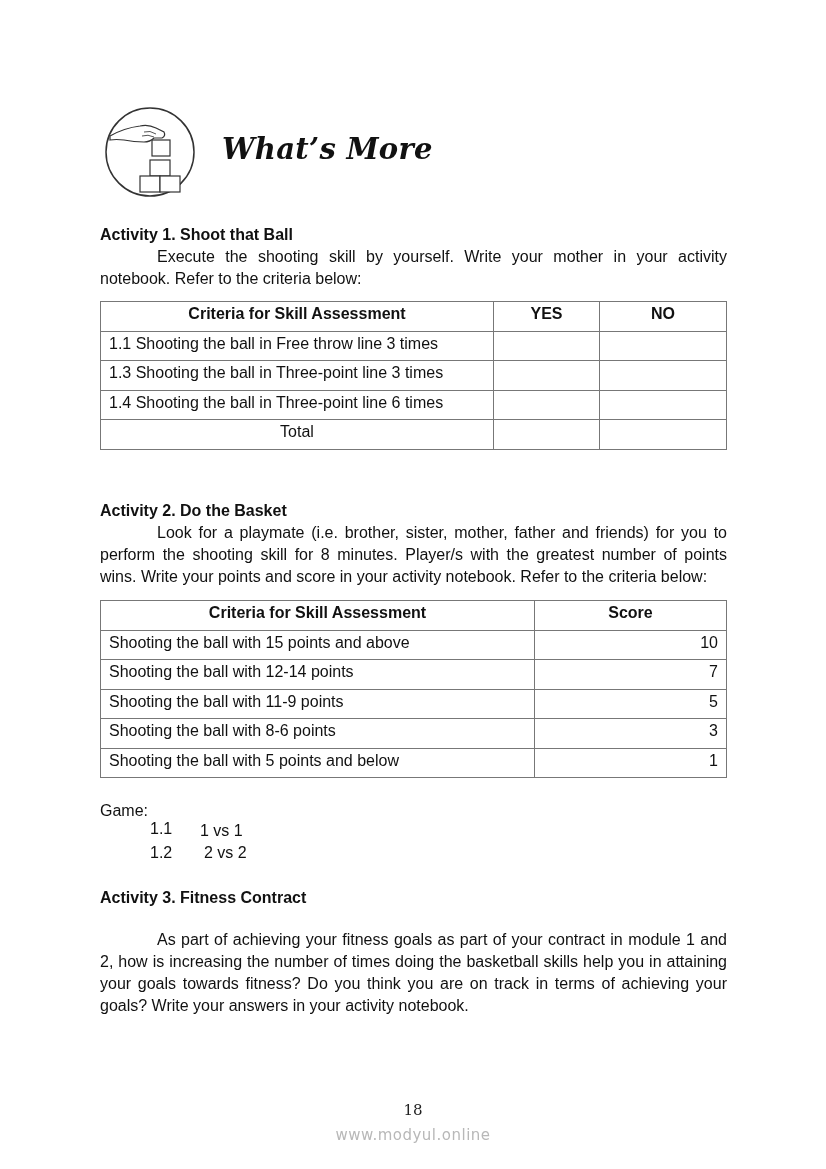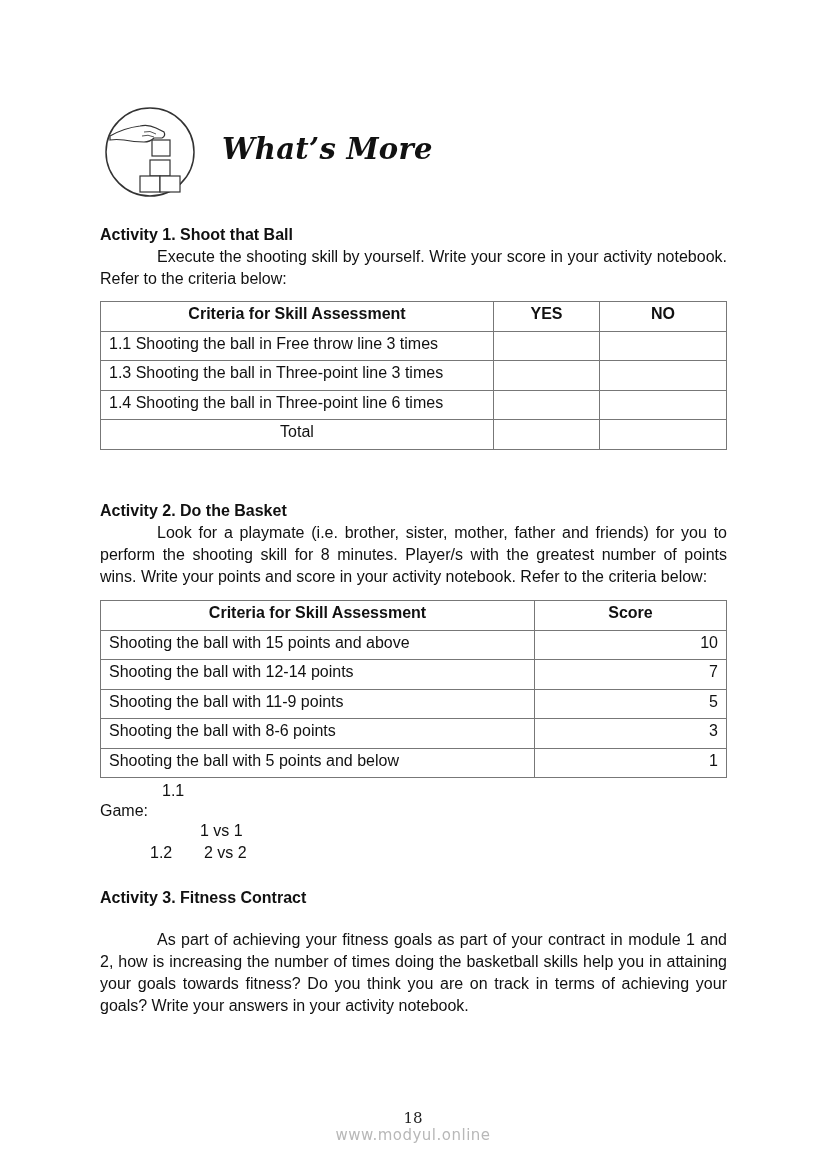--- a/index.html
+++ b/index.html
@@ -15,42 +15,42 @@
   table { position: absolute; left: 100px; border-collapse: collapse; font-size: 16px; }
   td, th { border: 1px solid #777; height: 28.5px; padding: 0 8px; vertical-align: top; line-height: 24px; }
   th { font-weight: bold; text-align: center; }
   .t1 { top: 301px; width: 627px; }
   .t2 { top: 600px; width: 627px; }
   .center { text-align: right; }
   .right { text-align: center; }
   .game { position: absolute; left: 100px; font-size: 16px; line-height: 22px; }
   .game-item { position: absolute; font-size: 16px; }
   .page-num { position: absolute; left: 0; width: 826px; top: 1101px; text-align: center;
-              font-family: "DejaVu Serif", serif; font-size: 15px; color: #222; margin-top: 8px; }
+              font-family: "DejaVu Serif", serif; font-size: 15px; color: #222; }
   .watermark { position: absolute; left: 0; width: 826px; top: 1126px; text-align: center;
                font-family: "DejaVu Sans", sans-serif; font-size: 15px; color: #b8b8b8; letter-spacing: 0.5px; }
 </style>
 </head>
 <body>
 
 <div class="icon">
   <svg width="92" height="92" viewBox="0 0 92 92">
     <circle cx="46" cy="46" r="44" fill="#fff" stroke="#333" stroke-width="1.5"></circle>
     <path d="M6 30 Q20 22 36 20 Q44 18 52 22 L60 26 Q62 30 58 32 L50 32 Q46 36 40 36 Q30 36 20 34 Q12 33 6 34 Z" fill="#fff" stroke="#333" stroke-width="1.2"></path>
     <path d="M40 26 Q46 24 52 28 M38 30 Q44 28 50 31" fill="none" stroke="#555" stroke-width="1"></path>
     <rect x="48" y="34" width="18" height="16" fill="#fff" stroke="#333" stroke-width="1.2"></rect>
     <rect x="46" y="54" width="20" height="16" fill="#fff" stroke="#333" stroke-width="1.2"></rect>
     <rect x="36" y="70" width="20" height="16" fill="#fff" stroke="#333" stroke-width="1.2"></rect>
     <rect x="56" y="70" width="20" height="16" fill="#fff" stroke="#333" stroke-width="1.2"></rect>
   </svg>
 </div>
 <div class="heading">What’s More</div>
 
 <div class="sec-title" style="top:226px;">Activity 1. Shoot that Ball</div>
-<div class="para" style="top:246px;"><span class="indent"></span><span>Execute the shooting skill by yourself. Write your score in your activity notebook. Refer to the criteria below:</span></div>
+<div class="para" style="top:246px;"><span class="indent"></span><span>Execute the shooting skill by yourself. Write your mother in your activity notebook. Refer to the criteria below:</span></div>
 
 <table class="t1">
   <colgroup>
       <col style="width:393px">
       <col style="width:106px">
       <col style="width:127px">
     </colgroup>
   <tbody>
       <tr>
     <th>Criteria for Skill Assessment</th>
@@ -110,21 +110,21 @@
     <td class="center">3</td>
   </tr>
   <tr>
     <td>Shooting the ball with 5 points and below</td>
     <td class="center">1</td>
   </tr>
 </tbody>
   </table>
 
 <div class="game" style="top:800px;">Game:</div>
-<div class="game-item" style="left:150px; top:782px;margin-left:12px;">1.1</div>
+<div class="game-item" style="left:150px; top:820px;">1.1</div>
 <div class="game-item" style="left:200px; top:822px;">1 vs 1</div>
 <div class="game-item" style="left:150px; top:844px;">1.2</div>
 <div class="game-item" style="left:204px; top:844px;">2 vs 2</div>
 
 <div class="sec-title" style="top:889px;">Activity 3. Fitness Contract</div>
 <div class="para" style="top:929px;"><span class="indent"></span><span>As part of achieving your fitness goals as part of your contract in module 1 and 2, how is increasing the number of times doing the basketball skills help you in attaining your goals towards fitness? Do you think you are on track in terms of achieving your goals? Write your answers in your activity notebook.</span></div>
 
 <div class="page-num">18</div>
 <div class="watermark">www.modyul.online</div>
 

